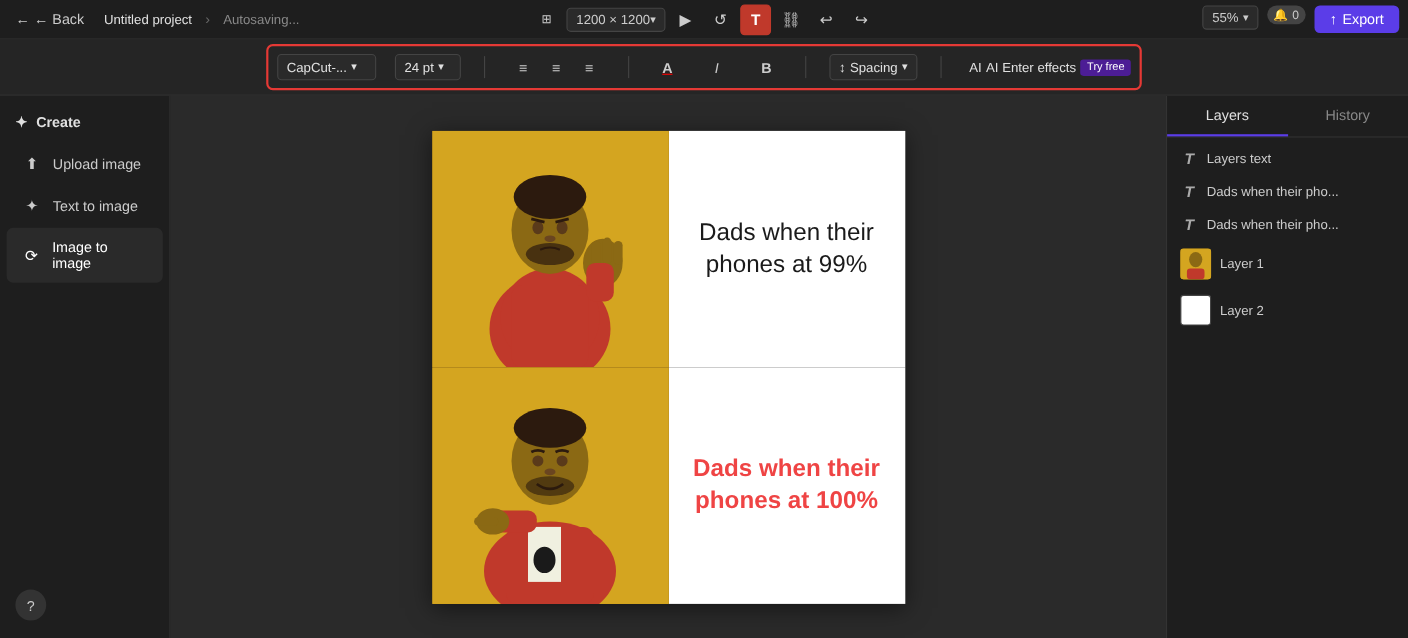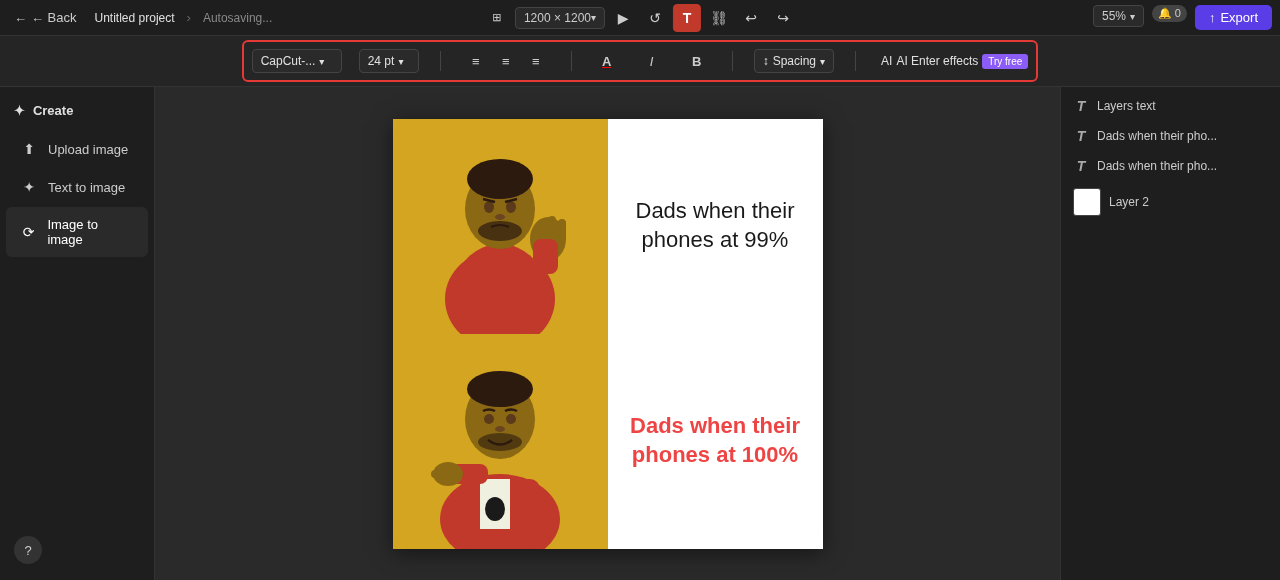--- a/index.html
+++ b/index.html
@@ -203,21 +203,21 @@
     .text-effects-btn {
       display: flex;
       align-items: center;
       gap: 4px;
       font-size: 12px;
       color: #e0e0e0;
       cursor: pointer;
       margin-left: 4px;
     }
     .try-free-badge {
-      background: #8b5cf6;
+      background: #4c1d95;
       color: white;
       font-size: 10px;
       padding: 2px 6px;
       border-radius: 3px;
     }
 
     
     .main-layout {
       display: flex;
       flex: 1;
@@ -602,37 +602,51 @@
         </div>
 
         <div class="meme-bottom-right">
           <div class="meme-text-bottom">Dads when their phones at 100%</div>
         </div>
       </div>
     </div>
   </div>
 
   <div class="right-panel">
+    <div class="panel-tabs">
+      <div class="panel-tab active">Layers</div>
+      <div class="panel-tab">History</div>
+    </div>
     <div class="layers-list">
 
       <div class="layer-item">
         <span class="layer-t-icon layer-icon">T</span>
         <span class="layer-name">Layers text</span>
       </div>
 
       <div class="layer-item">
         <span class="layer-t-icon layer-icon">T</span>
         <span class="layer-name">Dads when their pho...</span>
       </div>
 
       <div class="layer-item">
         <span class="layer-t-icon layer-icon">T</span>
         <span class="layer-name">Dads when their pho...</span>
       </div>
 
+      <div class="layer-item">
+        <div class="layer-thumb layer-thumb-img">
+          <svg width="28" height="28" viewBox="0 0 28 28" xmlns="http://www.w3.org/2000/svg">
+            <rect width="28" height="28" fill="#d4a520"></rect>
+            <ellipse cx="14" cy="10" rx="6" ry="7" fill="#8B6914"></ellipse>
+            <rect x="6" y="18" width="16" height="10" rx="3" fill="#c0392b"></rect>
+          </svg>
+        </div>
+        <span class="layer-name">Layer 1</span>
+      </div>
 
       <div class="layer-item">
         <div class="layer-thumb layer-thumb-white"></div>
         <span class="layer-name">Layer 2</span>
       </div>
 
     </div>
   </div>
 
 </div>

